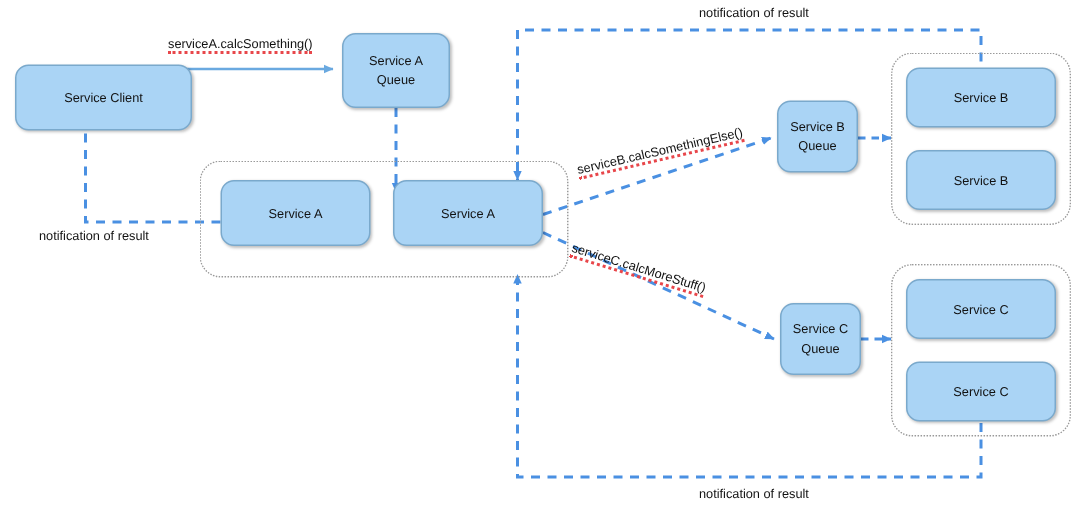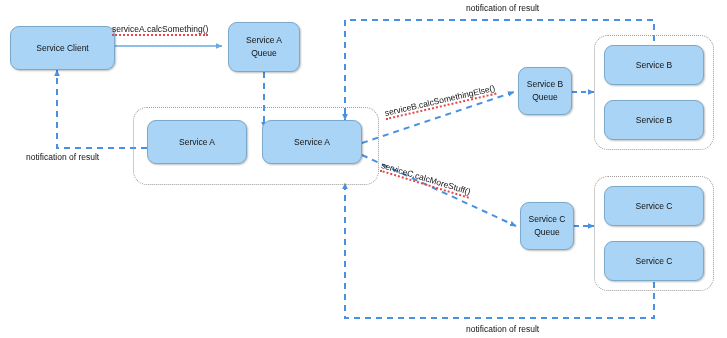--- a/index.html
+++ b/index.html
@@ -53,21 +53,21 @@
 
     <path d="M654,52 L654,20 L345,20 L345,120" fill="none" stroke="#4a90e2" stroke-width="2" stroke-dasharray="6 5" marker-end="url(#ah-dash)"></path>
 
     <path d="M654,282 L654,318 L345,318 L345,183" fill="none" stroke="#4a90e2" stroke-width="2" stroke-dasharray="6 5" marker-end="url(#ah-dash)"></path>
   </svg>
 
   <div class="group" style="left:133px;top:107px;width:246px;height:78px;"></div>
   <div class="group" style="left:594px;top:35px;width:120px;height:115px;"></div>
   <div class="group" style="left:594px;top:176px;width:120px;height:115px;"></div>
 
-  <div class="node" style="left:10px;top:26px;width:105px;height:44px;">
+  <div class="node" style="left:10px;top:43px;width:118px;height:44px;">
     <span>Service Client</span>
   </div>
 
   <div class="node" style="left:228px;top:22px;width:72px;height:50px;">
     <span>Service A</span>
     <span>Queue</span>
   </div>
 
   <div class="node" style="left:147px;top:120px;width:100px;height:44px;">
     <span>Service A</span>

